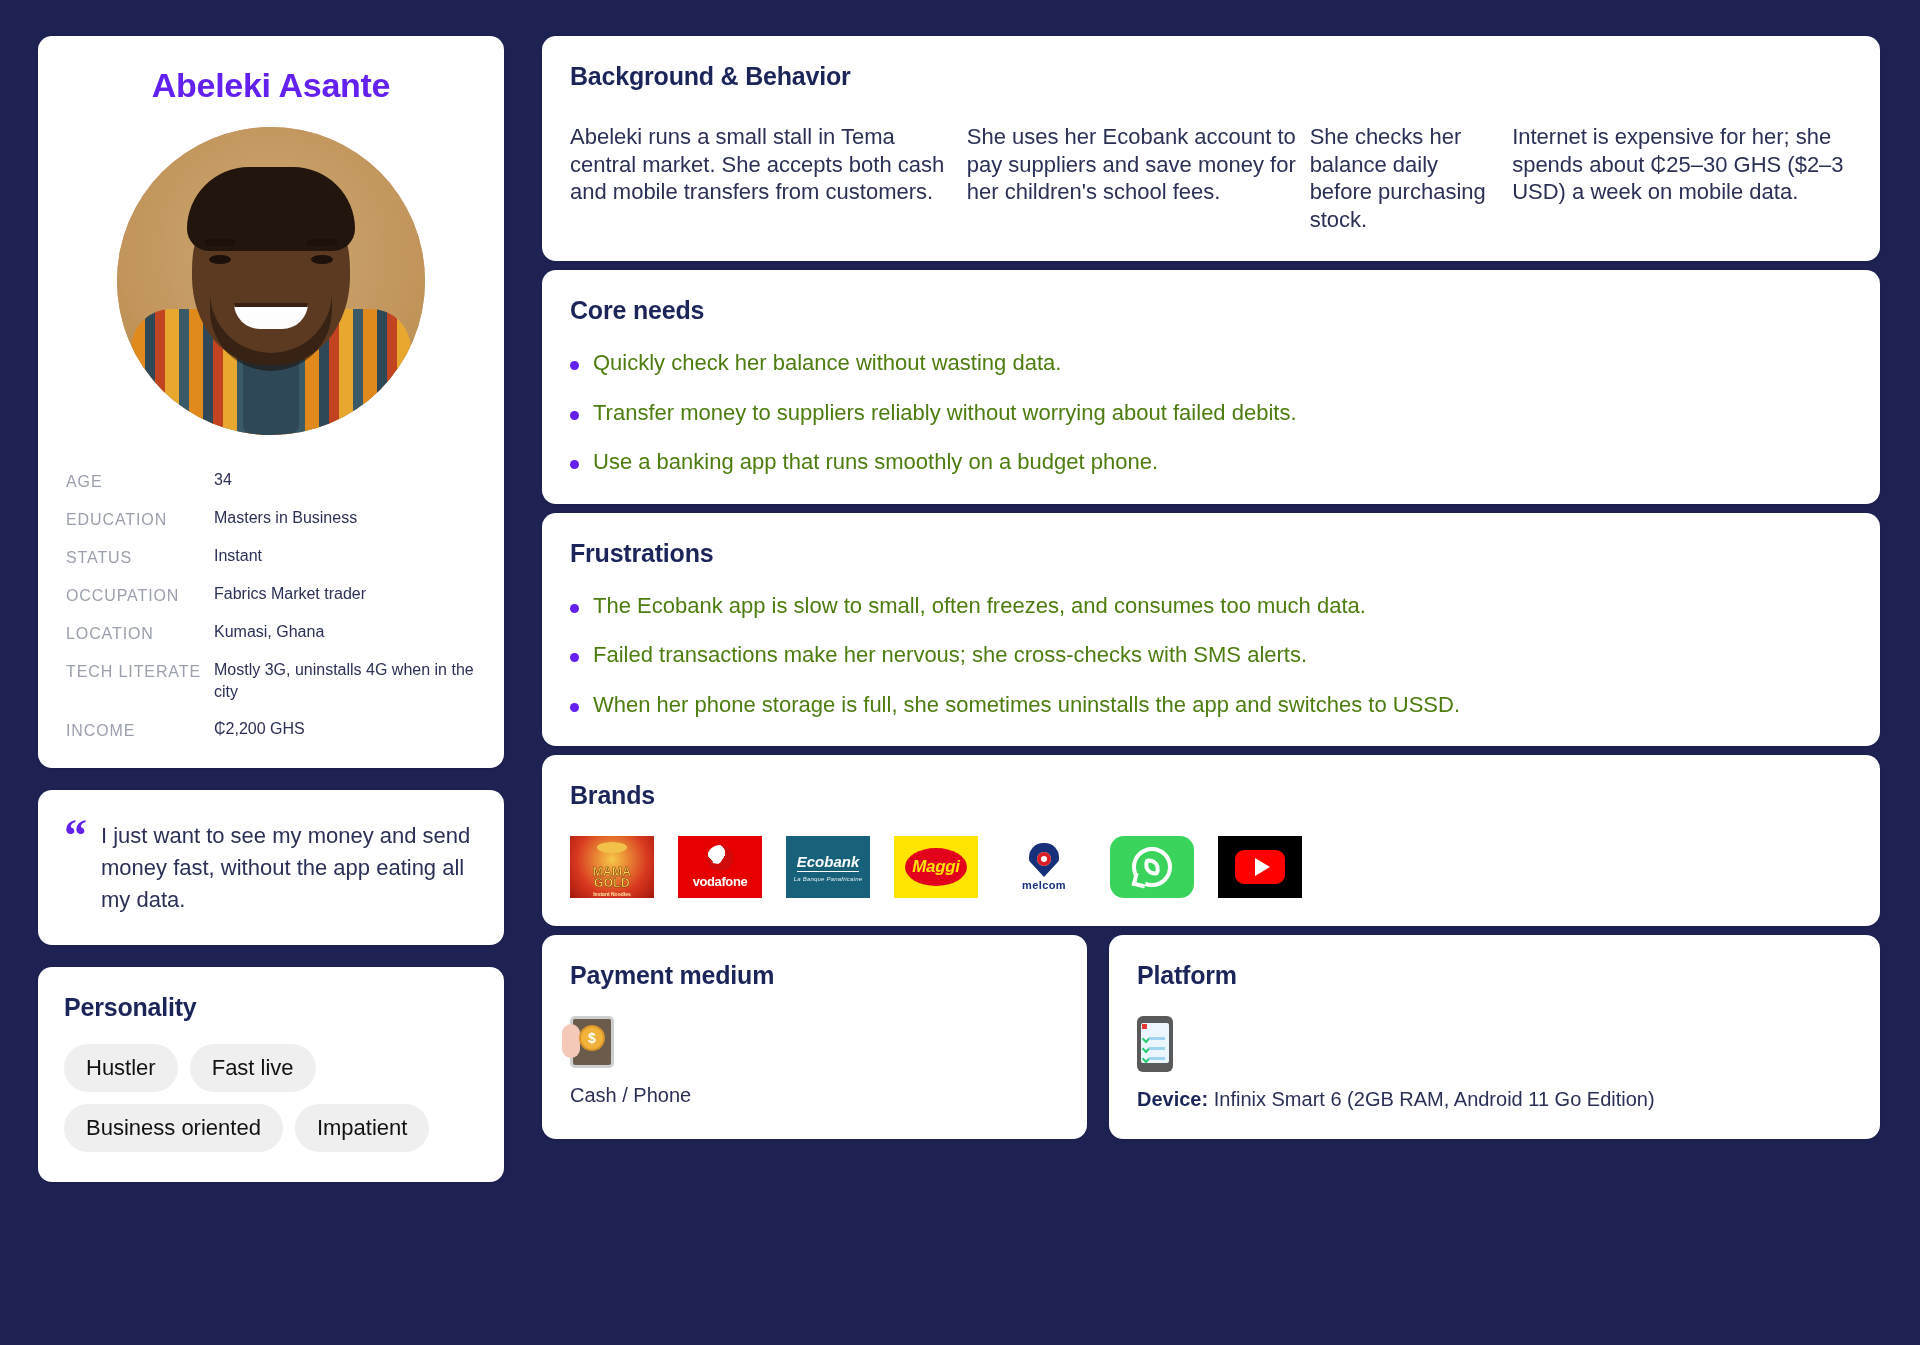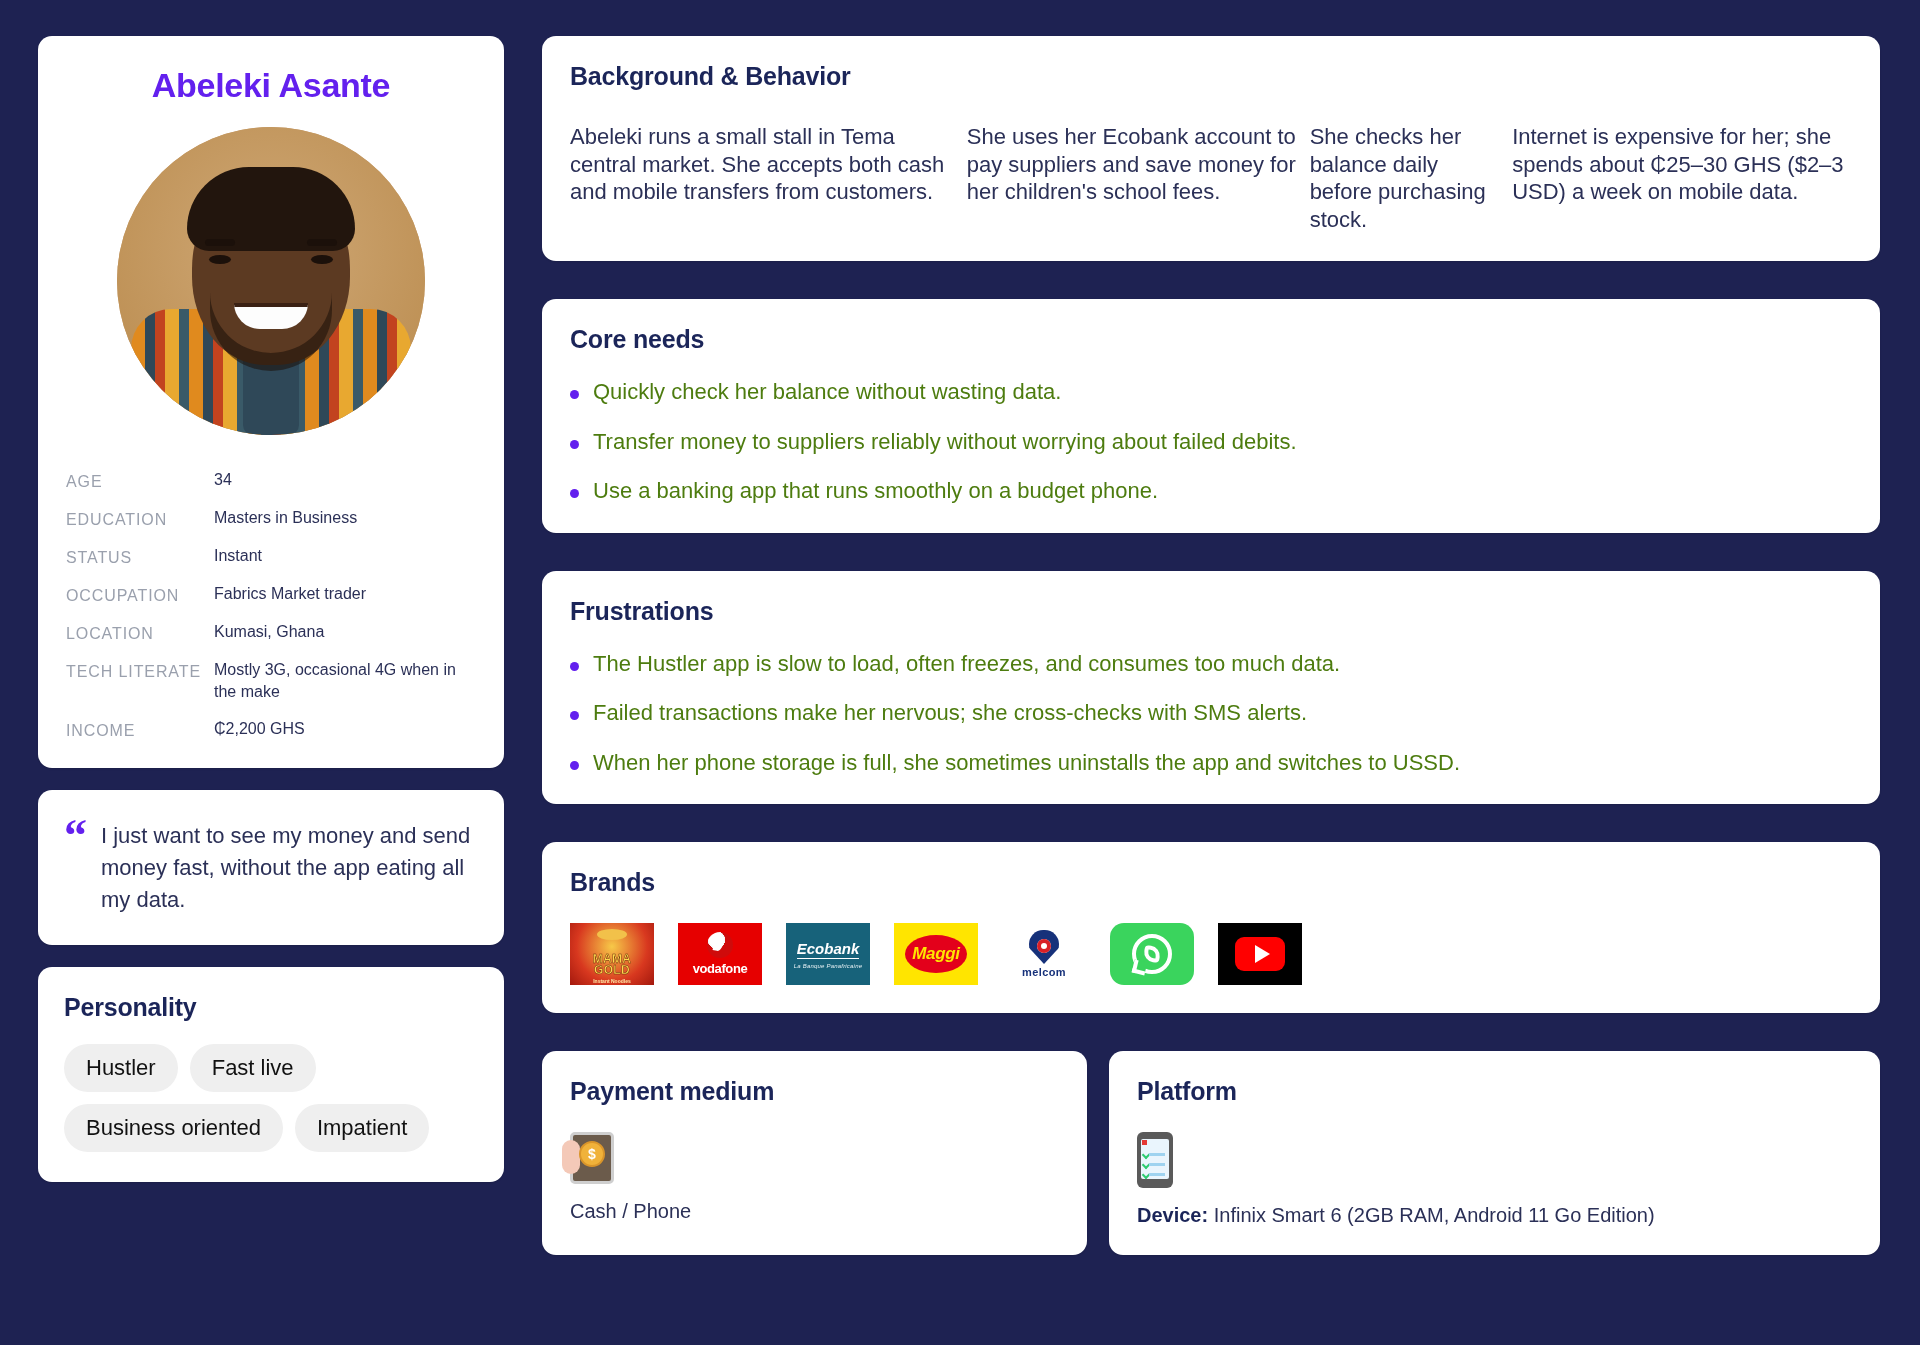--- a/index.html
+++ b/index.html
@@ -107,21 +107,21 @@
   .tag {
     background: #efefef;
     border-radius: 999px;
     padding: 11px 22px;
     font-size: 22px;
     color: #121212;
     white-space: nowrap;
   }
 
   
-  .right-col { flex: 1; display: flex; flex-direction: column; gap: 38px; padding-left: 16px; }
+  .right-col { flex: 1; display: flex; flex-direction: column; gap: 9px; padding-left: 16px; }
 
   .block-card { padding: 26px 28px 28px 28px; }
   .block-title { color:#1b2559; font-size:25px; font-weight:700; letter-spacing:-.2px; }
 
   .para-list { margin-top: 32px; display: flex; flex-direction: row; gap: 12px; }
   .para { font-size: 22px; color: #2b3057; line-height: 1.25; }
 
   .bullets { margin-top: 24px; display: flex; flex-direction: column; gap: 22px; }
   .bullet { display: flex; gap: 14px; align-items: flex-start; }
   .dot {
@@ -236,21 +236,21 @@
         <div class="attr-value">34</div>
         <div class="attr-label">EDUCATION</div>
         <div class="attr-value">Masters in Business</div>
         <div class="attr-label">STATUS</div>
         <div class="attr-value">Instant</div>
         <div class="attr-label">OCCUPATION</div>
         <div class="attr-value">Fabrics Market trader</div>
         <div class="attr-label">LOCATION</div>
         <div class="attr-value">Kumasi, Ghana</div>
         <div class="attr-label">TECH LITERATE</div>
-        <div class="attr-value">Mostly 3G, occasional 4G when in the make</div>
+        <div class="attr-value">Mostly 3G, uninstalls 4G when in the city</div>
         <div class="attr-label">INCOME</div>
         <div class="attr-value">₵2,200 GHS</div>
       </div>
     </div>
 
     <div class="card quote-card">
       <div class="quote-mark">“</div>
       <div class="quote-text">I just want to see my money and send money fast, without the app eating all my data.</div>
     </div>
 
@@ -294,21 +294,21 @@
           <span class="bullet-text">Use a banking app that runs smoothly on a budget phone.</span>
         </div>
       </div>
     </div>
 
     <div class="card block-card">
       <div class="block-title">Frustrations</div>
       <div class="bullets">
         <div class="bullet">
           <span class="dot"></span>
-          <span class="bullet-text">The Hustler app is slow to load, often freezes, and consumes too much data.</span>
+          <span class="bullet-text">The Ecobank app is slow to small, often freezes, and consumes too much data.</span>
         </div>
         <div class="bullet">
           <span class="dot"></span>
           <span class="bullet-text">Failed transactions make her nervous; she cross-checks with SMS alerts.</span>
         </div>
         <div class="bullet">
           <span class="dot"></span>
           <span class="bullet-text">When her phone storage is full, she sometimes uninstalls the app and switches to USSD.</span>
         </div>
       </div>

